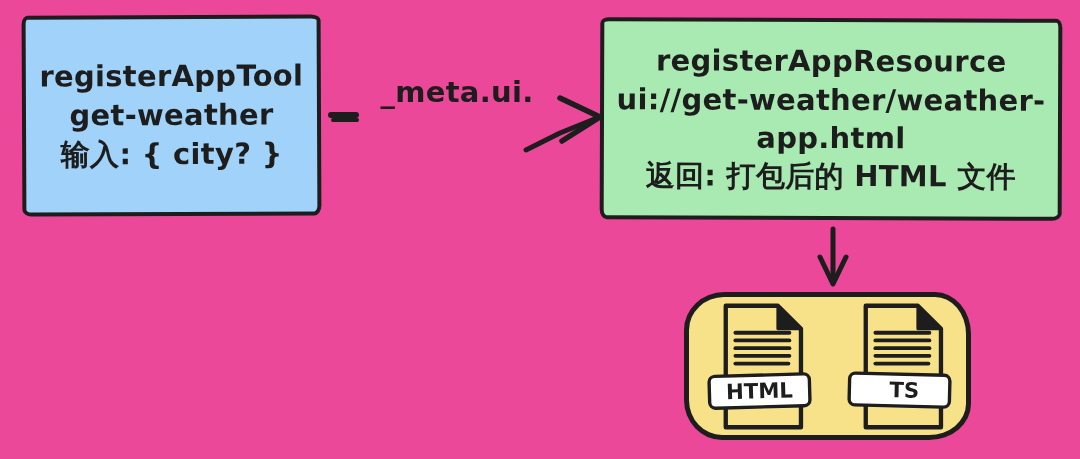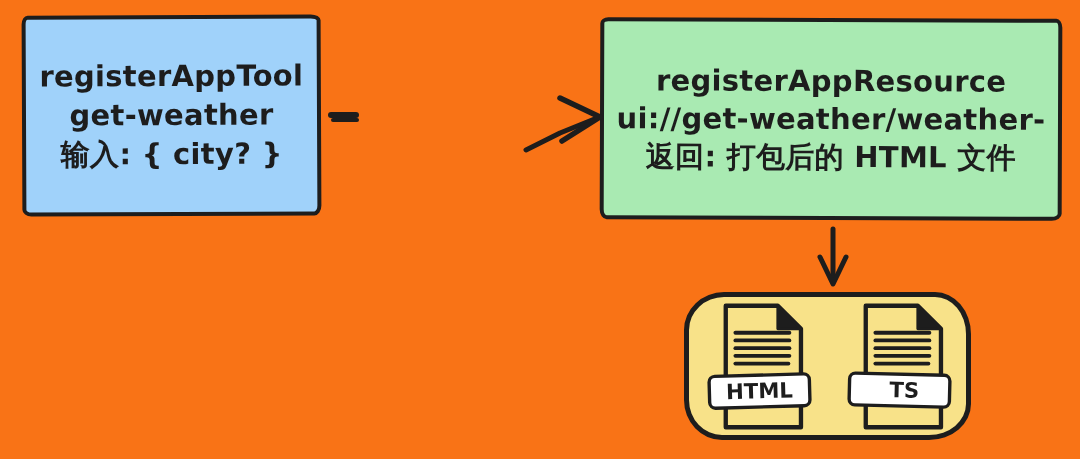--- a/index.html
+++ b/index.html
@@ -5,21 +5,21 @@
   * { margin: 0; padding: 0; box-sizing: border-box; }
   html, body { background: #ffffff; }
   body {
     font-family: "DejaVu Sans", sans-serif;
     color: #1d1d1d;
   }
   .canvas {
     position: relative;
     width: 1080px;
     height: 459px;
-    background: #f97316;
+    background: #ec4899;
     overflow: hidden;
   }
   .node {
     position: absolute;
     border: 4px solid #1d1d1d;
     display: flex;
     flex-direction: column;
     align-items: center;
     justify-content: center;
     text-align: center;
@@ -81,25 +81,27 @@
 
 <div class="canvas">
 
   <div class="node box-blue" style="background-color: rgb(160, 210, 250);">
     <div class="line">registerAppTool</div>
     <div class="line">get-weather</div>
     <div class="line">输入: { city? }</div>
   </div>
 
   <div class="edge-label">
+    <div class="line">_meta.ui.</div>
   </div>
 
   <div class="node box-green" style="background-color: rgb(169, 234, 178);">
     <div class="line">registerAppResource</div>
     <div class="line">ui://get-weather/weather-</div>
+    <div class="line">app.html</div>
     <div class="line">返回: 打包后的 HTML 文件</div>
   </div>
 
   <div class="bundle" style="background-color: rgb(248, 226, 137);"></div>
 
   <svg class="file-icon file-icon-html" viewBox="0 0 110 140">
     <path d="M20 8 L74 8 L98 32 L98 134 L20 134 Z" fill="none" stroke="#1d1d1d" stroke-width="4.5" stroke-linejoin="round"></path>
     <path d="M74 8 L74 32 L98 32 Z" fill="#1d1d1d" stroke="#1d1d1d" stroke-width="3" stroke-linejoin="round"></path>
     <g stroke="#1d1d1d" stroke-width="4" stroke-linecap="round">
       <line x1="30" y1="36" x2="86" y2="36"></line>

